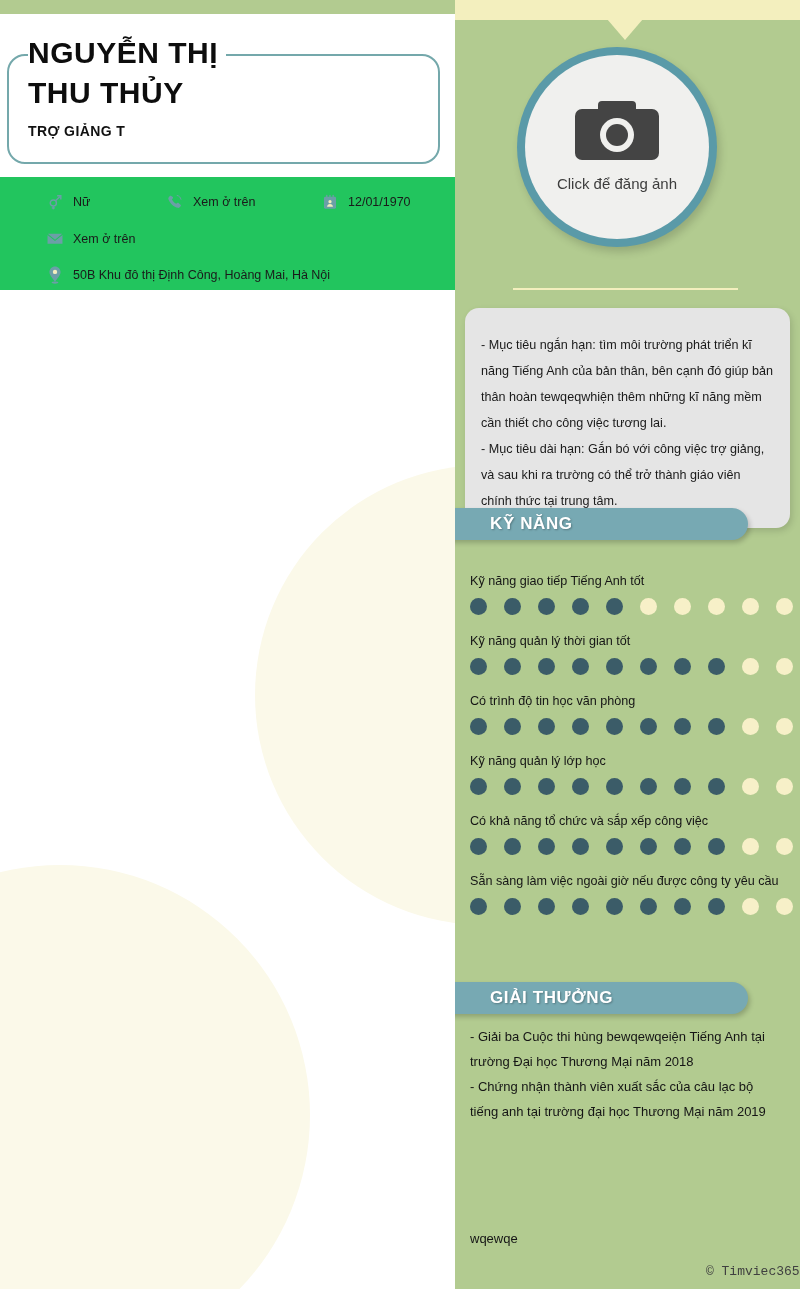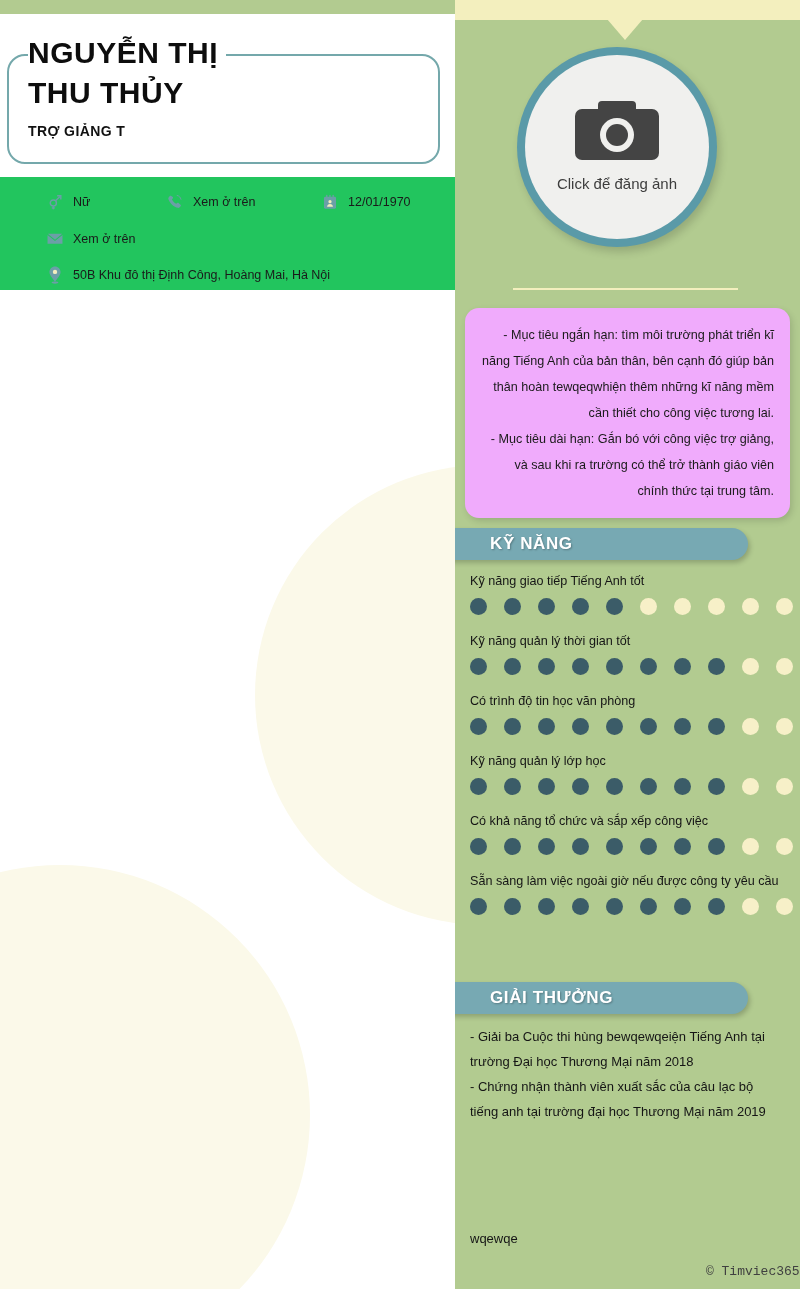--- a/index.html
+++ b/index.html
@@ -163,25 +163,24 @@
     left: 58px; top: 288px;
     width: 225px; height: 2px;
     background: #f3efbe;
   }
 
   
   .objective-card {
     position: absolute;
     left: 10px; top: 308px;
     width: 325px;
-    padding: 14px 16px 14px 16px;
-    background: #f0abfc;
+    padding: 24px 16px 14px 16px;
+    background: #e5e5e5;
     border-radius: 14px;
     box-shadow: 2px 3px 7px rgba(0,0,0,0.14);
-    text-align: right;
   }
   .objective-text {
     font-size: 12.6px;
     line-height: 26px;
     color: #1a1a1a;
     white-space: pre-line;
   }
 
   
   .sec {
@@ -350,21 +349,21 @@
       </div>
     </div>
 
     <div class="divider-line"></div>
 
     <div class="objective-card">
       <div class="objective-text">- Mục tiêu ngắn hạn: tìm môi trường phát triển kĩ năng Tiếng Anh của bản thân, bên cạnh đó giúp bản thân hoàn tewqeqwhiện thêm những kĩ năng mềm cần thiết cho công việc tương lai.
 - Mục tiêu dài hạn: Gắn bó với công việc trợ giảng, và sau khi ra trường có thể trở thành giáo viên chính thức tại trung tâm.</div>
     </div>
 
-    <div class="sec" style="top:528px;">
+    <div class="sec" style="top:508px;">
 
       <span class="sec-title">KỸ NĂNG</span>
     </div>
 
     <div id="skills-host">
         <div class="skill" style="top: 572px;">
           <div class="skill-name">Kỹ năng giao tiếp Tiếng Anh tốt</div>
           <div class="dots">
             <span class="dot on"></span>
             <span class="dot on"></span>

